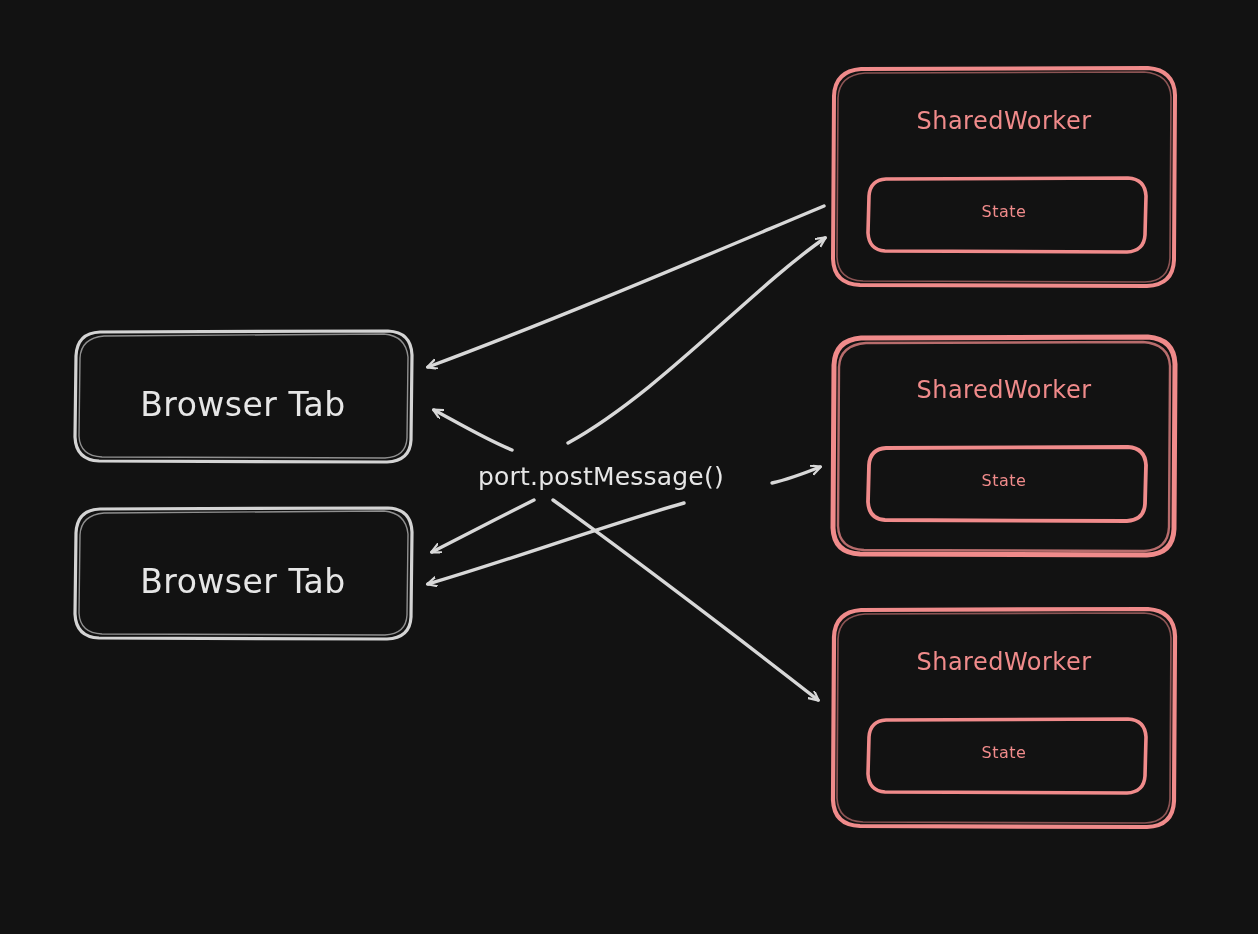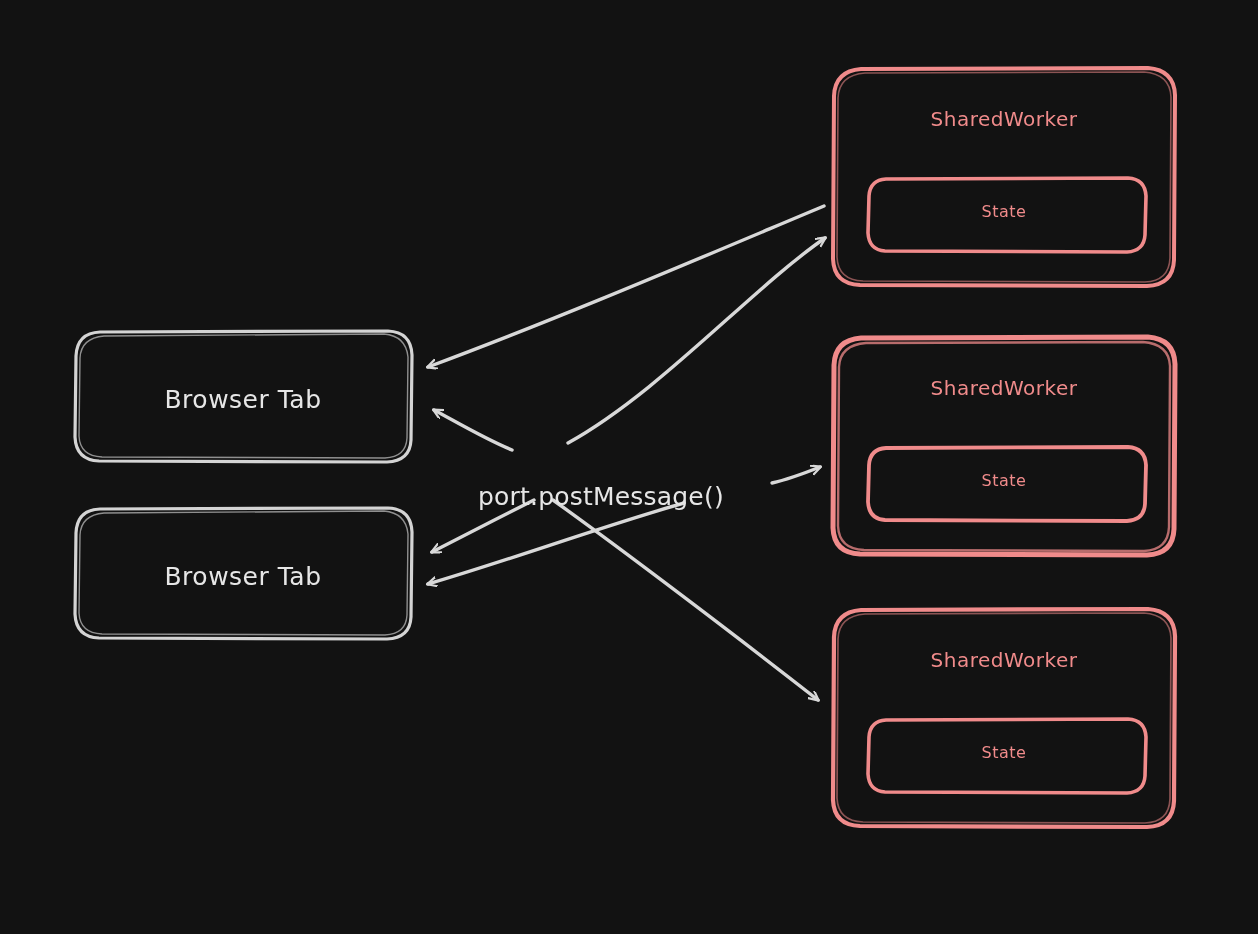--- a/index.html
+++ b/index.html
@@ -37,38 +37,37 @@
     left: 0;
     right: 0;
     text-align: center;
     font-family: "DejaVu Sans", sans-serif;
     letter-spacing: 0.5px;
     white-space: nowrap;
     pointer-events: none;
   }
   .tab-label {
     color: #e6e6e6;
-    font-size: 25px;
+    font-size: 33px;
   }
   .worker-label {
     color: #f08b8b;
-    font-size: 20px;
+    font-size: 24px;
   }
   .state-label {
     color: #f08b8b;
     font-size: 16px;
   }
   #hub-label {
     position: absolute;
     color: #e6e6e6;
     font-size: 25px;
     white-space: nowrap;
     font-family: "DejaVu Sans", sans-serif;
     letter-spacing: 0.2px;
-    margin-top: 20px;
   }
 </style>
 </head>
 <body>
 
 <div id="canvas">
 
   <svg id="edge-layer" viewBox="0 0 1258 934" xmlns="http://www.w3.org/2000/svg">
     <defs>
       <marker id="ah" markerWidth="14" markerHeight="14" refX="9" refY="5" orient="auto" markerUnits="userSpaceOnUse">

